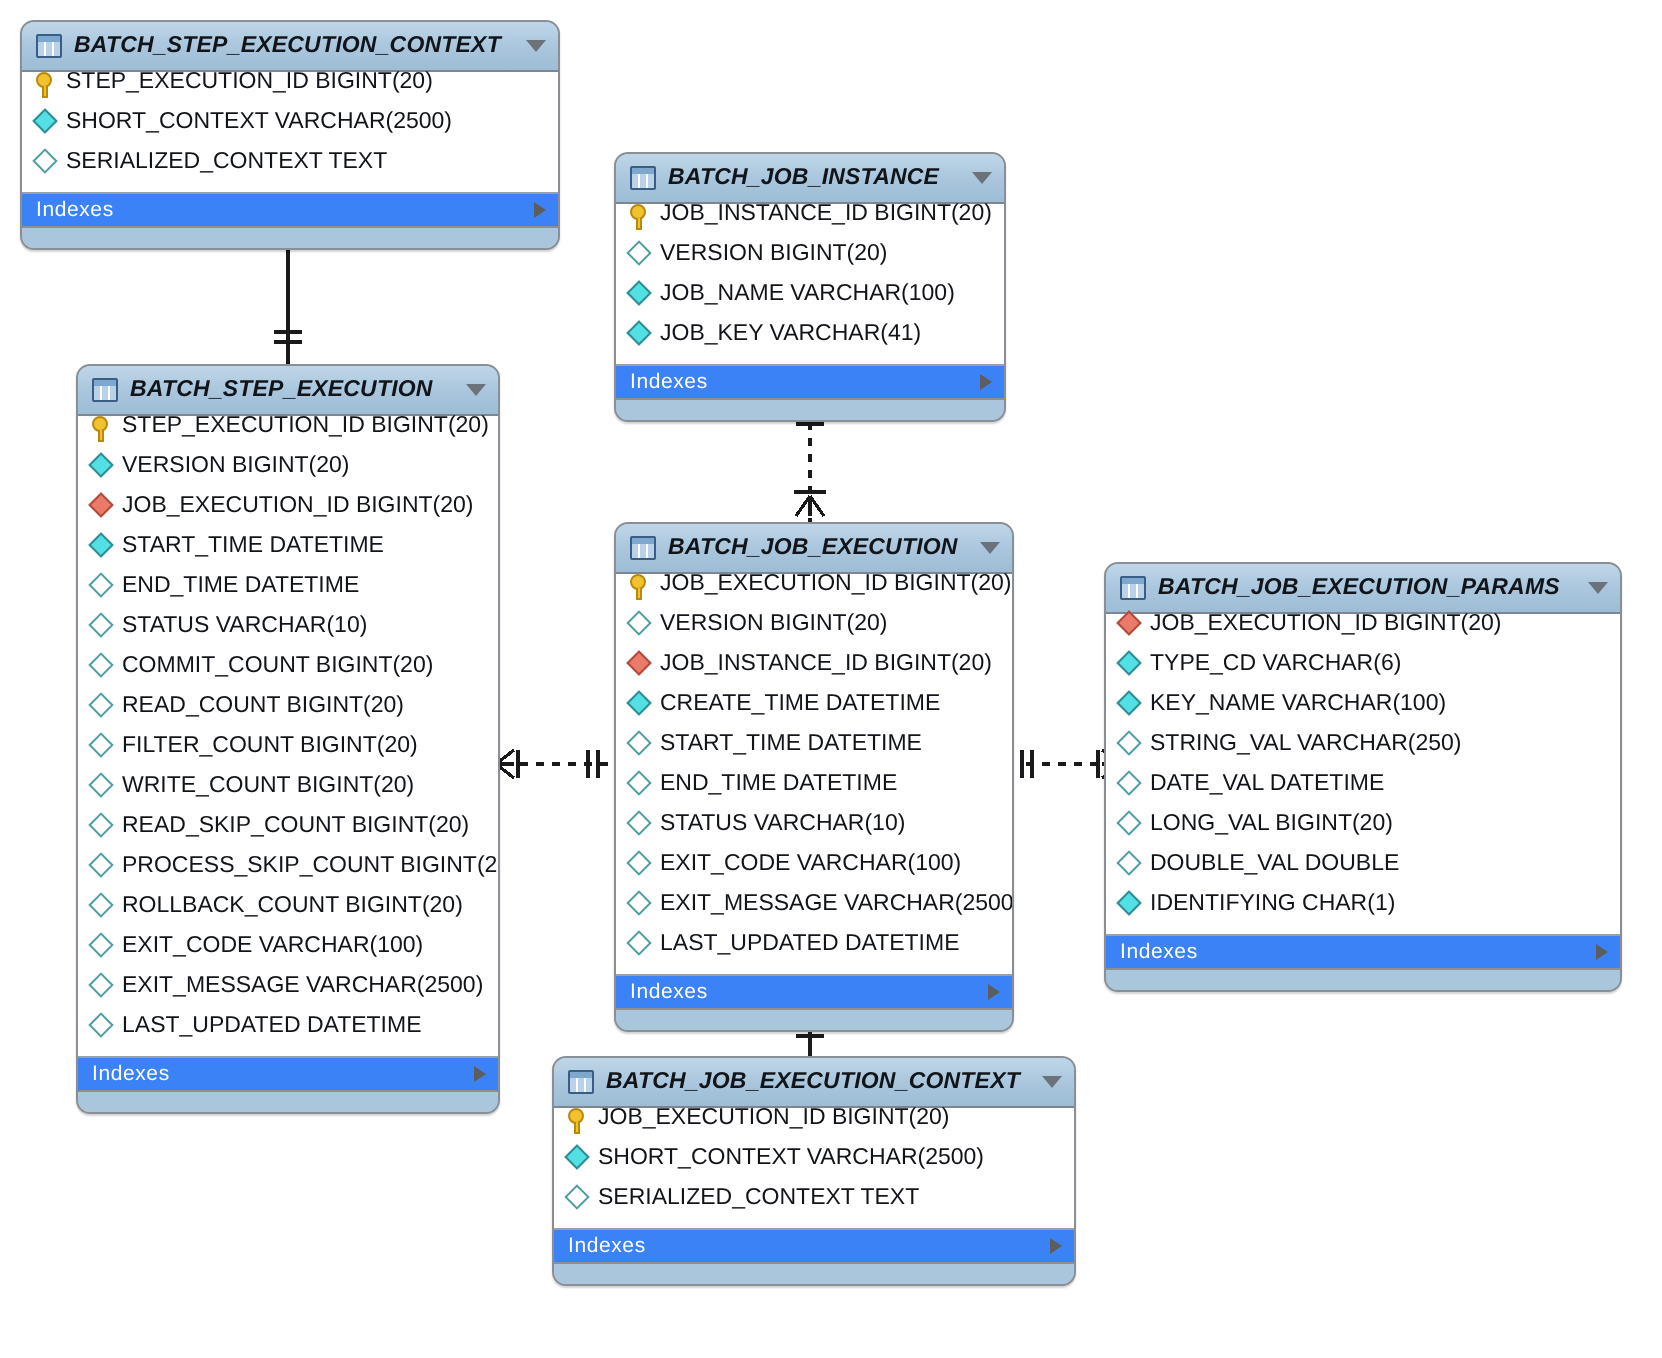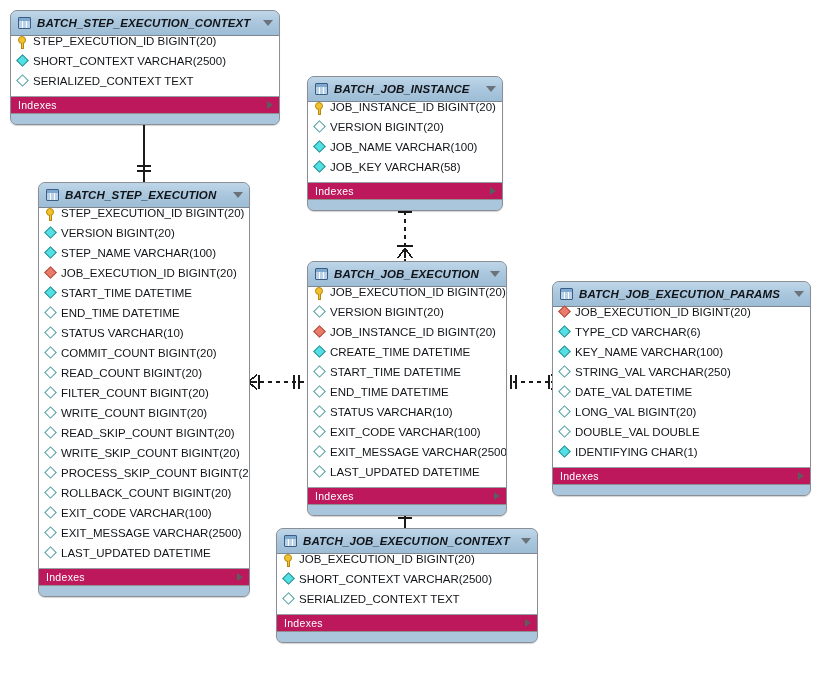--- a/index.html
+++ b/index.html
@@ -83,21 +83,21 @@
     width:9px;height:9px;margin:0 6px 0 1px;flex:0 0 auto;
     transform:rotate(45deg);box-sizing:border-box;border:1px solid #3d8f92;
   }
   .dia.nn{background:#53e0e4;border-color:#2f8d91;}
   .dia.null{background:#ffffff;border-color:#4f9ea1;}
   .dia.fk{background:#ea7a6a;border-color:#b04a3b;}
 
   
   .tbl-idx{
     height:17px;display:flex;align-items:center;justify-content:space-between;
-    padding:0 6px 0 7px;background:#be185d;box-sizing:border-box;
+    padding:0 6px 0 7px;background:#3b82f6;box-sizing:border-box;
     border-bottom:1px solid #8f8f8f;
   }
   .tbl-idx-label{font-size:10.5px;color:#ffffff;letter-spacing:.3px;}
   .tbl-idx-caret{
     width:0;height:0;border-top:4.5px solid transparent;border-bottom:4.5px solid transparent;
     border-left:6px solid #5d5d5d;
   }
   .tbl-foot{height:10px;background:#a9c6dd;}
 </style>
 </head>
@@ -211,21 +211,21 @@
           <div class="col">
             <span class="dia null"></span>
             <span class="col-label">VERSION BIGINT(20)</span>
           </div>
           <div class="col">
             <span class="dia nn"></span>
             <span class="col-label">JOB_NAME VARCHAR(100)</span>
           </div>
           <div class="col">
             <span class="dia nn"></span>
-            <span class="col-label">JOB_KEY VARCHAR(58)</span>
+            <span class="col-label">JOB_KEY VARCHAR(41)</span>
           </div>
         </div>
         <div class="tbl-idx">
           <span class="tbl-idx-label">Indexes</span>
           <span class="tbl-idx-caret"></span>
         </div>
         <div class="tbl-foot"></div>
       </div>
       <div class="tbl" style="left: 38px; top: 182px; width: 212px;">
         <div class="tbl-head">
@@ -236,24 +236,20 @@
         <div class="tbl-cols">
           <div class="col">
             <span class="m m-pk"></span>
             <span class="col-label">STEP_EXECUTION_ID BIGINT(20)</span>
           </div>
           <div class="col">
             <span class="dia nn"></span>
             <span class="col-label">VERSION BIGINT(20)</span>
           </div>
           <div class="col">
-            <span class="dia nn"></span>
-            <span class="col-label">STEP_NAME VARCHAR(100)</span>
-          </div>
-          <div class="col">
             <span class="dia fk"></span>
             <span class="col-label">JOB_EXECUTION_ID BIGINT(20)</span>
           </div>
           <div class="col">
             <span class="dia nn"></span>
             <span class="col-label">START_TIME DATETIME</span>
           </div>
           <div class="col">
             <span class="dia null"></span>
             <span class="col-label">END_TIME DATETIME</span>
@@ -277,24 +273,20 @@
           <div class="col">
             <span class="dia null"></span>
             <span class="col-label">WRITE_COUNT BIGINT(20)</span>
           </div>
           <div class="col">
             <span class="dia null"></span>
             <span class="col-label">READ_SKIP_COUNT BIGINT(20)</span>
           </div>
           <div class="col">
             <span class="dia null"></span>
-            <span class="col-label">WRITE_SKIP_COUNT BIGINT(20)</span>
-          </div>
-          <div class="col">
-            <span class="dia null"></span>
             <span class="col-label">PROCESS_SKIP_COUNT BIGINT(20)</span>
           </div>
           <div class="col">
             <span class="dia null"></span>
             <span class="col-label">ROLLBACK_COUNT BIGINT(20)</span>
           </div>
           <div class="col">
             <span class="dia null"></span>
             <span class="col-label">EXIT_CODE VARCHAR(100)</span>
           </div>

